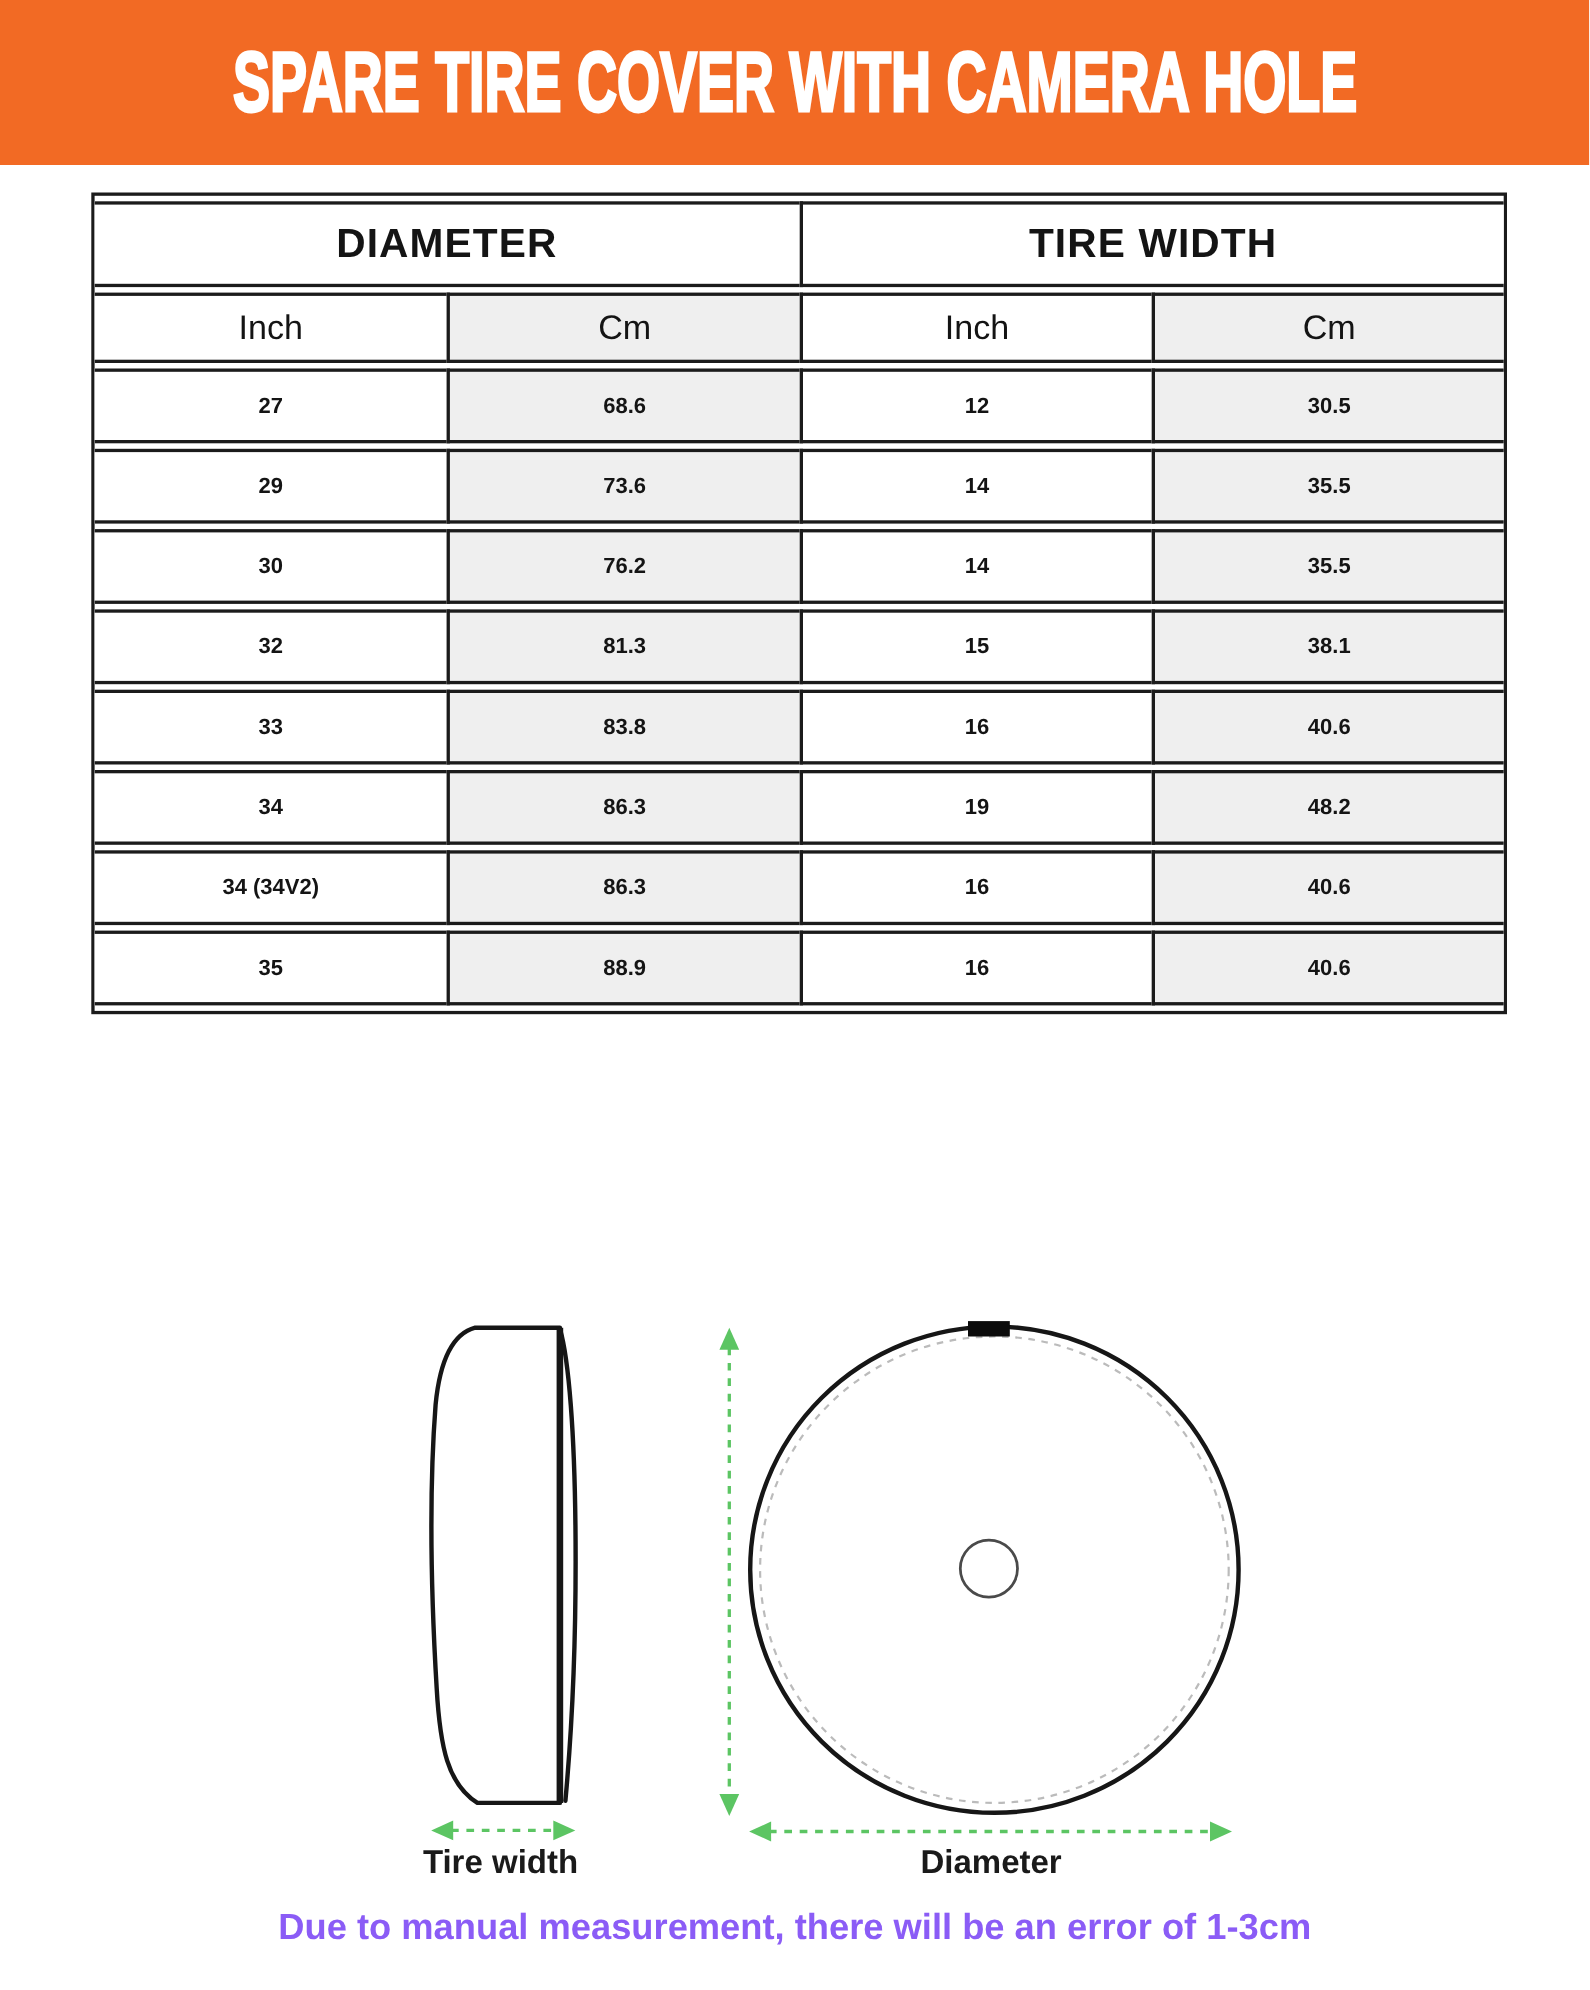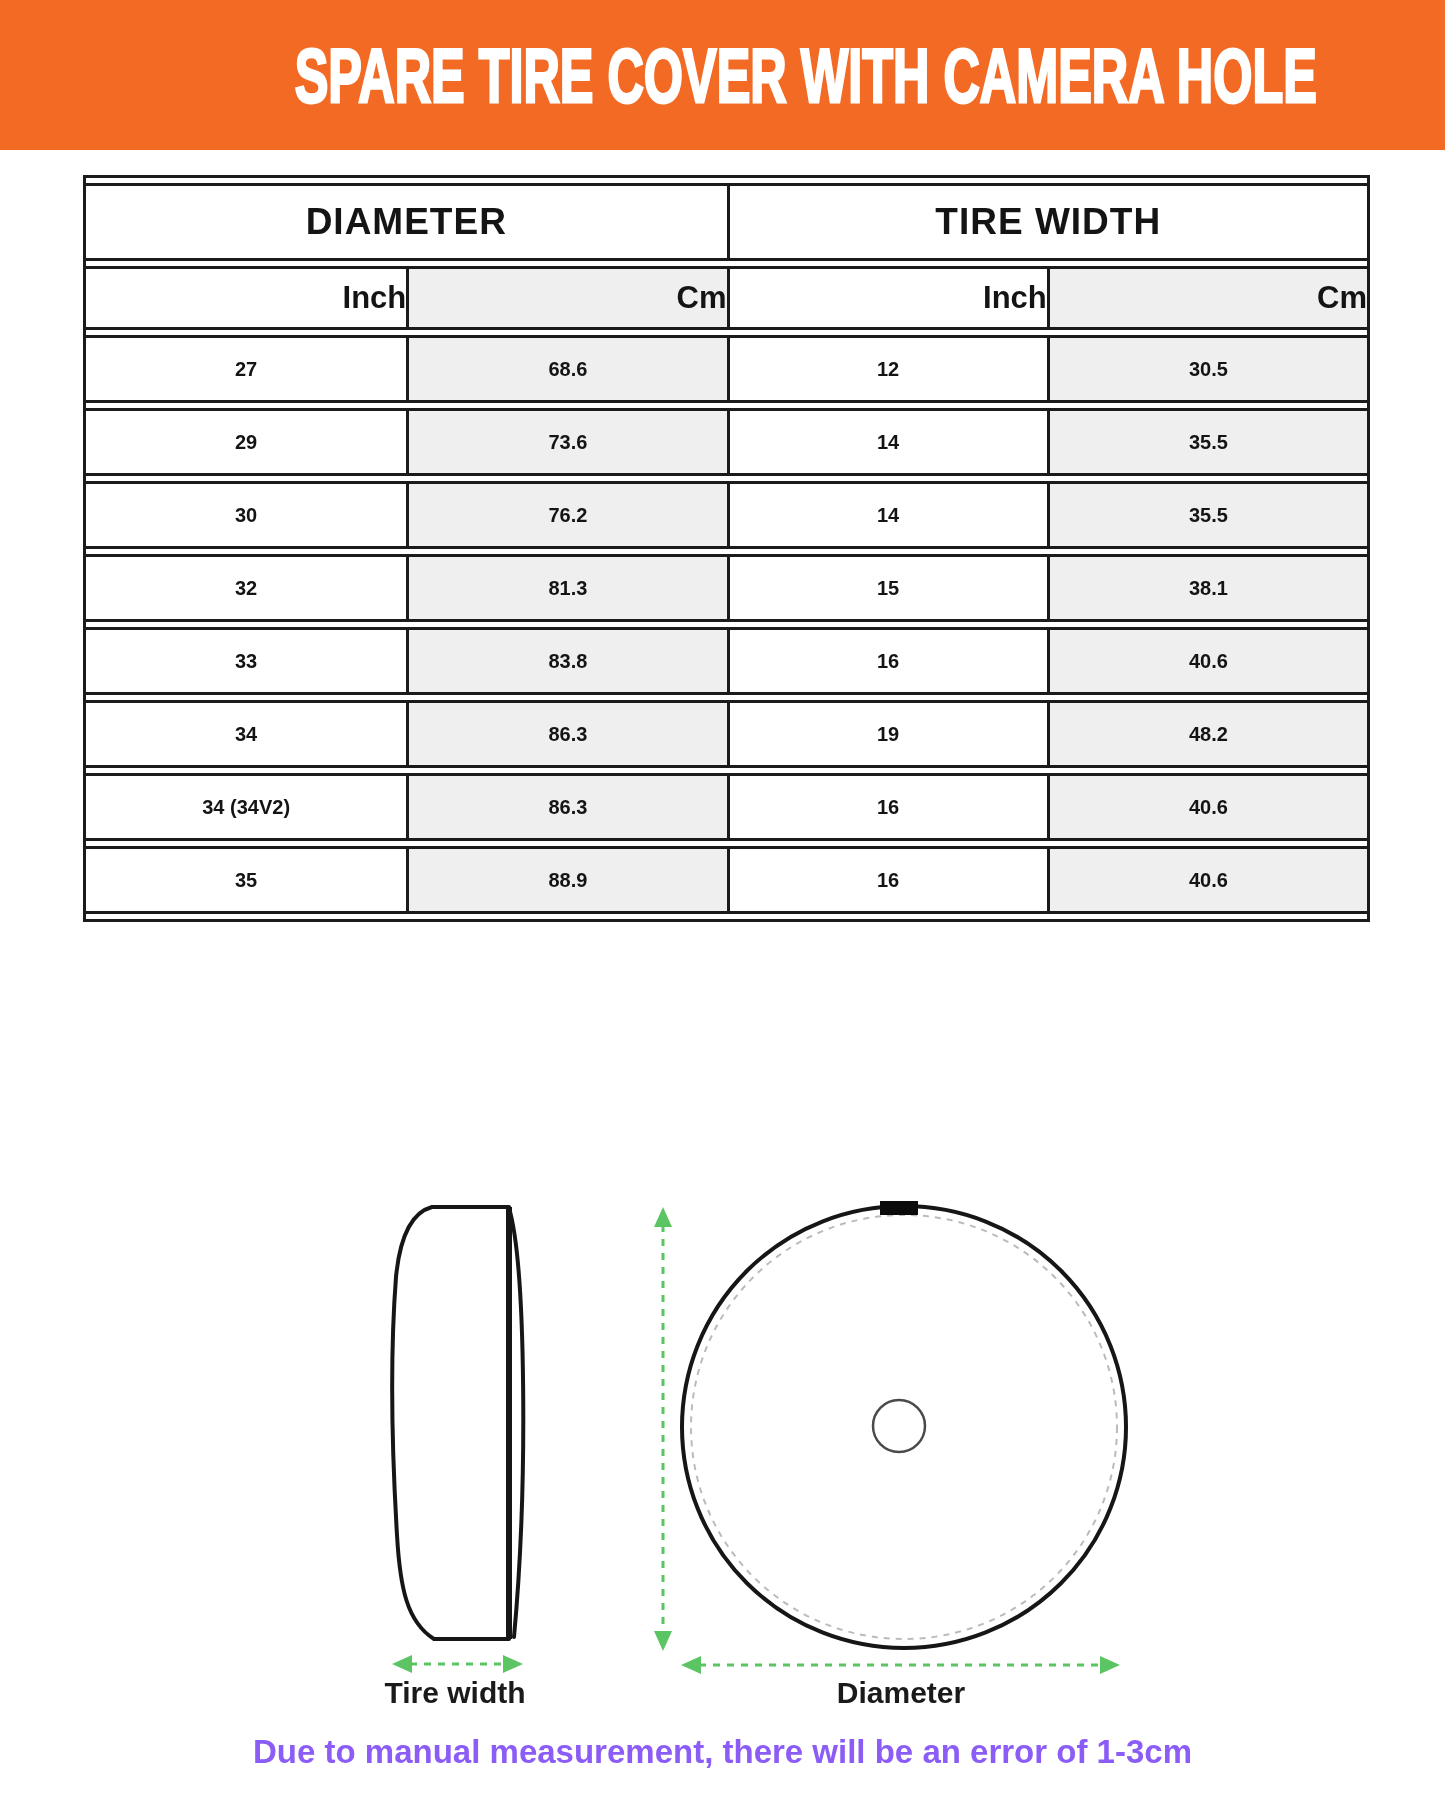--- a/index.html
+++ b/index.html
@@ -14,21 +14,21 @@
   }
 
   
   .banner {
     position: absolute;
     left: 0; top: 0;
     width: 1445px; height: 150px;
     background: #F26A24;
     display: flex;
     align-items: center;
-    justify-content: flex-end;
+    justify-content: center;
   }
   .banner-title {
     display: inline-block;
     color: #ffffff;
     font-size: 63px;
     font-weight: 700;
     letter-spacing: 0px;
     white-space: nowrap;
     transform: scale(0.80, 1.22);
     transform-origin: center center;
@@ -57,22 +57,21 @@
   .size-table .vline { border-left: 3px solid #1B1B1B; }
   .size-table .group-header th {
     height: 78px;
     font-size: 37px;
     font-weight: 700;
     letter-spacing: 1px;
   }
   .size-table .sub-header th {
     height: 64px;
     font-size: 31px;
-    font-weight: 700;
-    text-align: right;
+    font-weight: 400;
   }
   .size-table td {
     height: 68px;
     font-size: 20px;
     font-weight: 700;
   }
   .size-table .gray { background: #EFEFEF; }
 
   
   .diagram {

